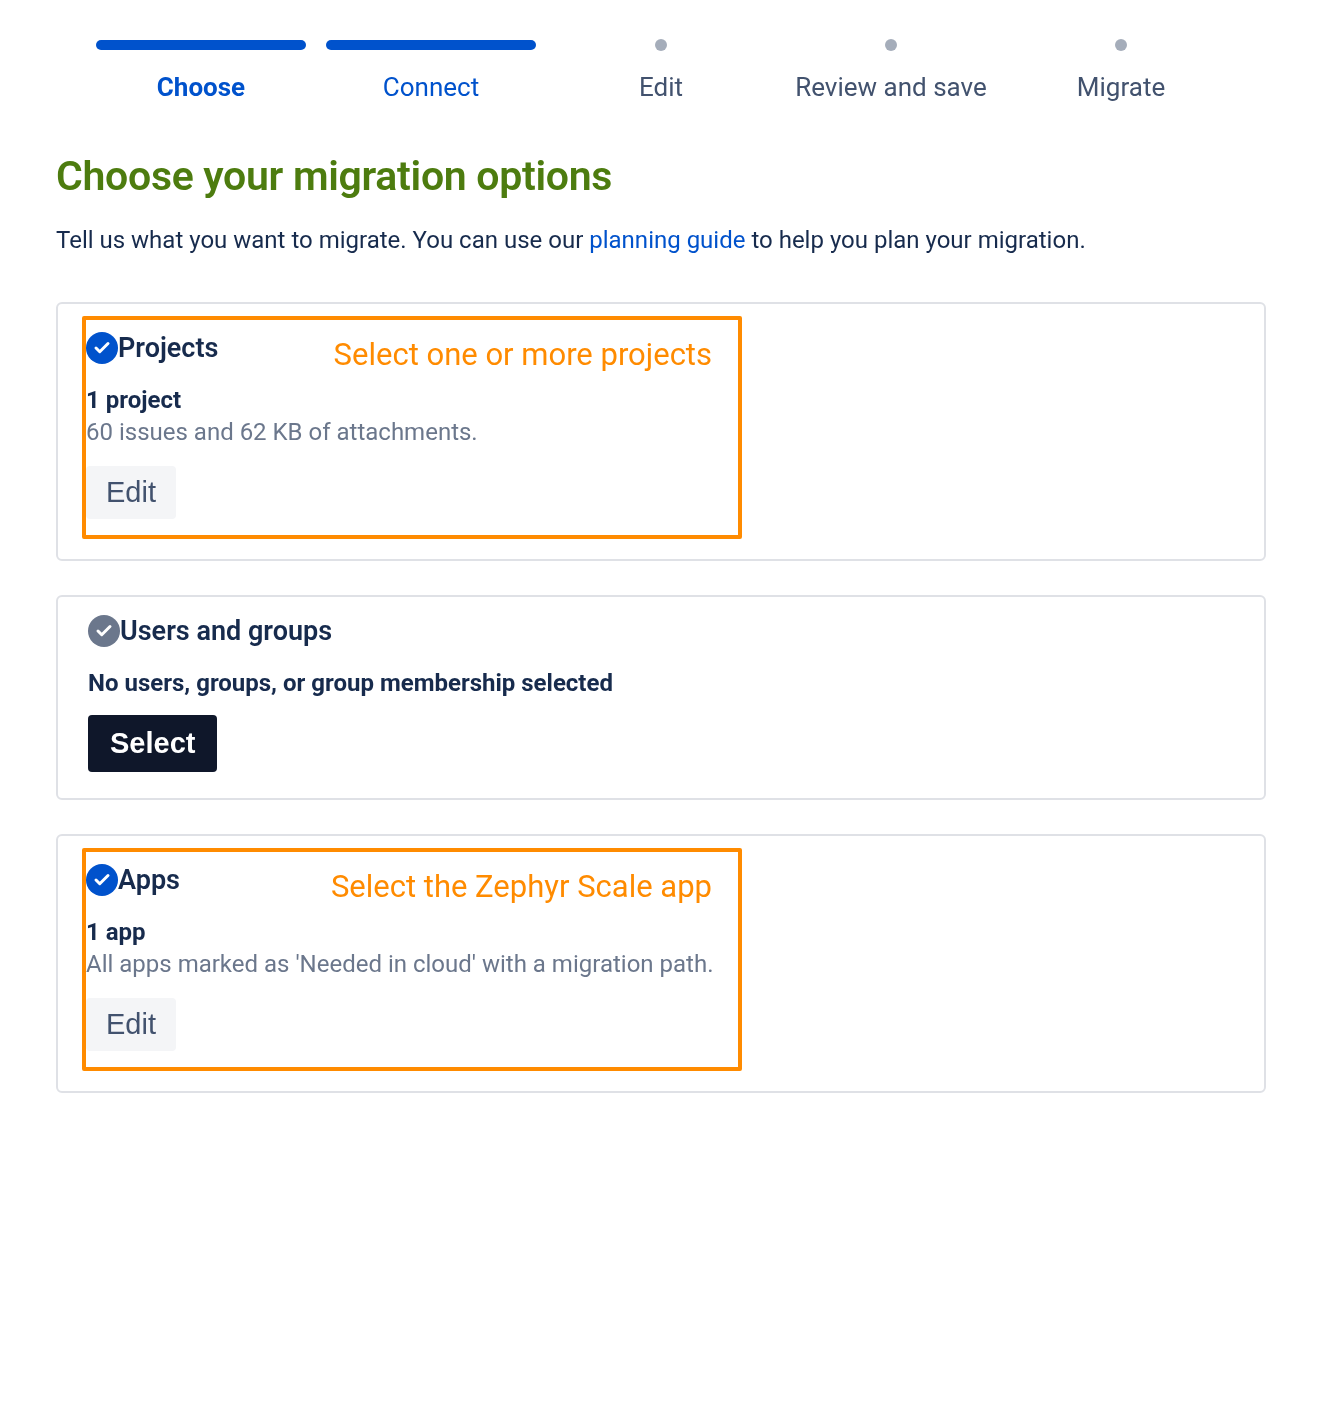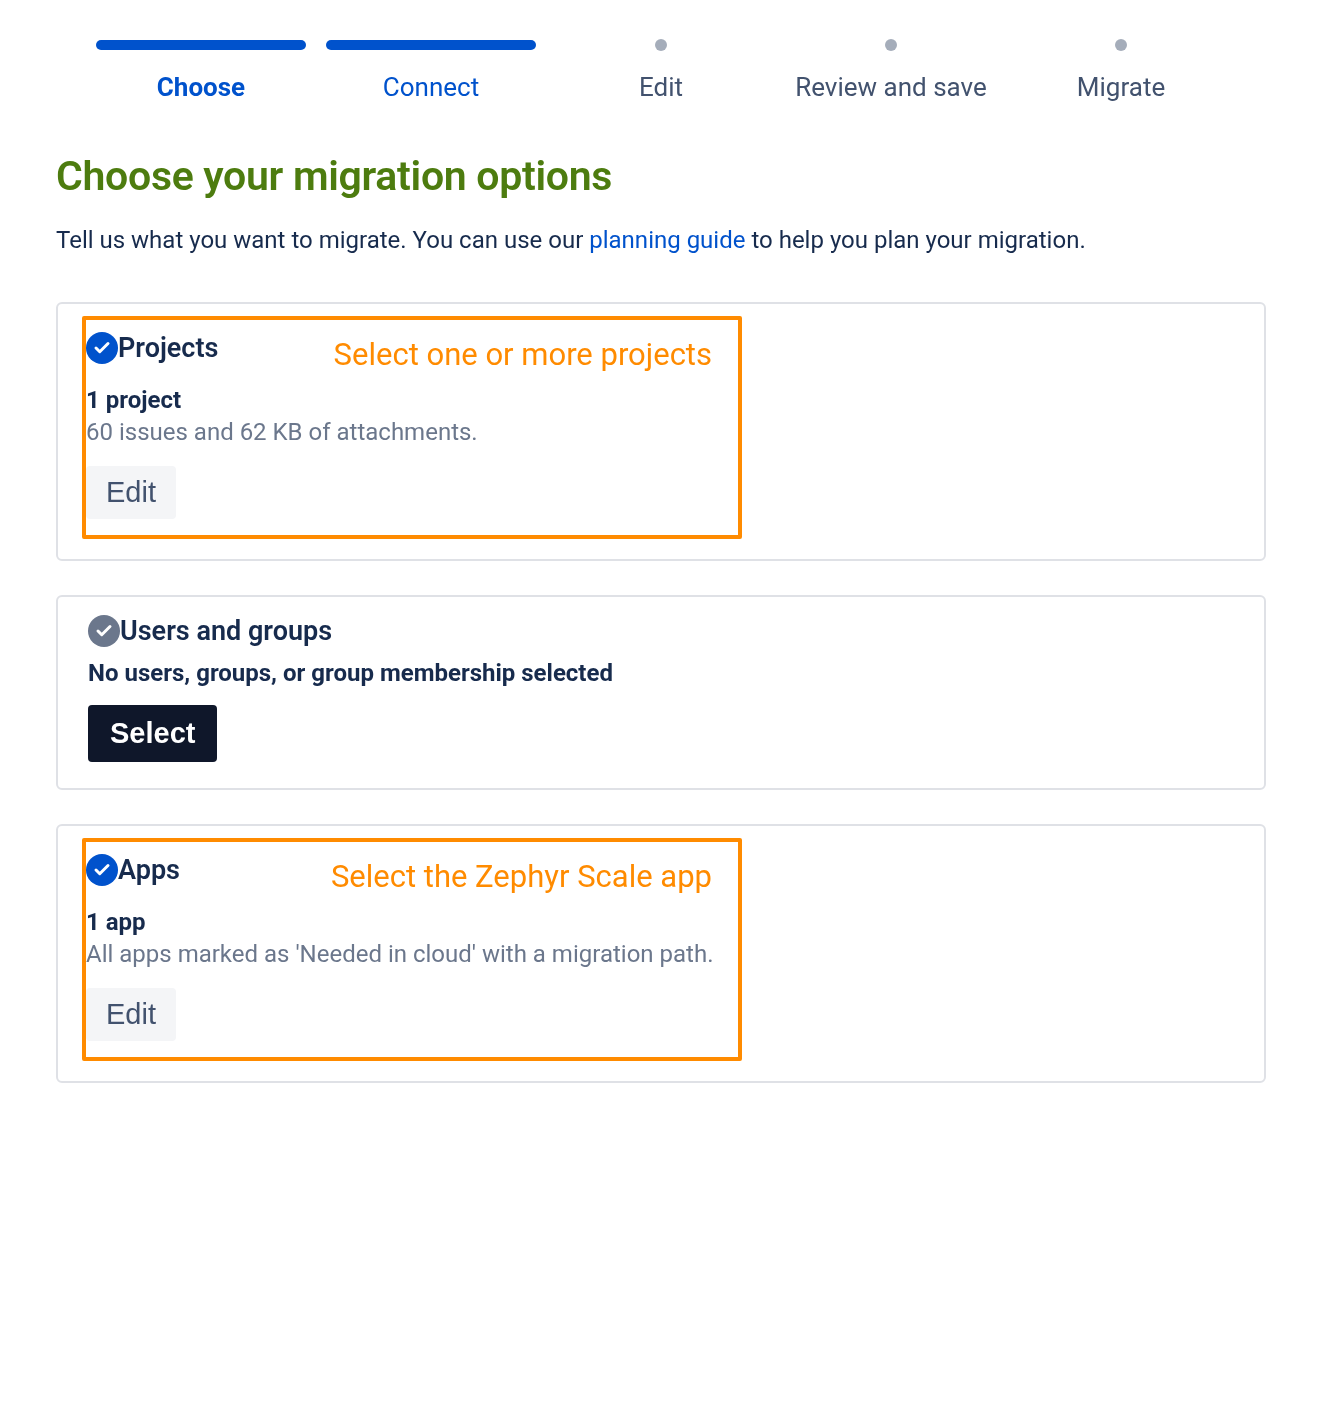--- a/index.html
+++ b/index.html
@@ -148,21 +148,21 @@
     }
     .btn-primary {
       background: #0f172a;
       color: #fff;
       font-weight: 600;
       padding: 12px 22px;
     }
     .card-plain-body {
       padding-left: 0;
     }
-    .card-plain-body .card-head { margin-bottom: 12px; }
+    .card-plain-body .card-head { margin-bottom: 22px; }
     .card-plain-body .card-sub1 { margin-bottom: 18px; }
   </style>
 </head>
 <body>
 
 <div class="container">
 
   <div class="stepper">
     <div class="step">
       <div class="step-bar"></div>

